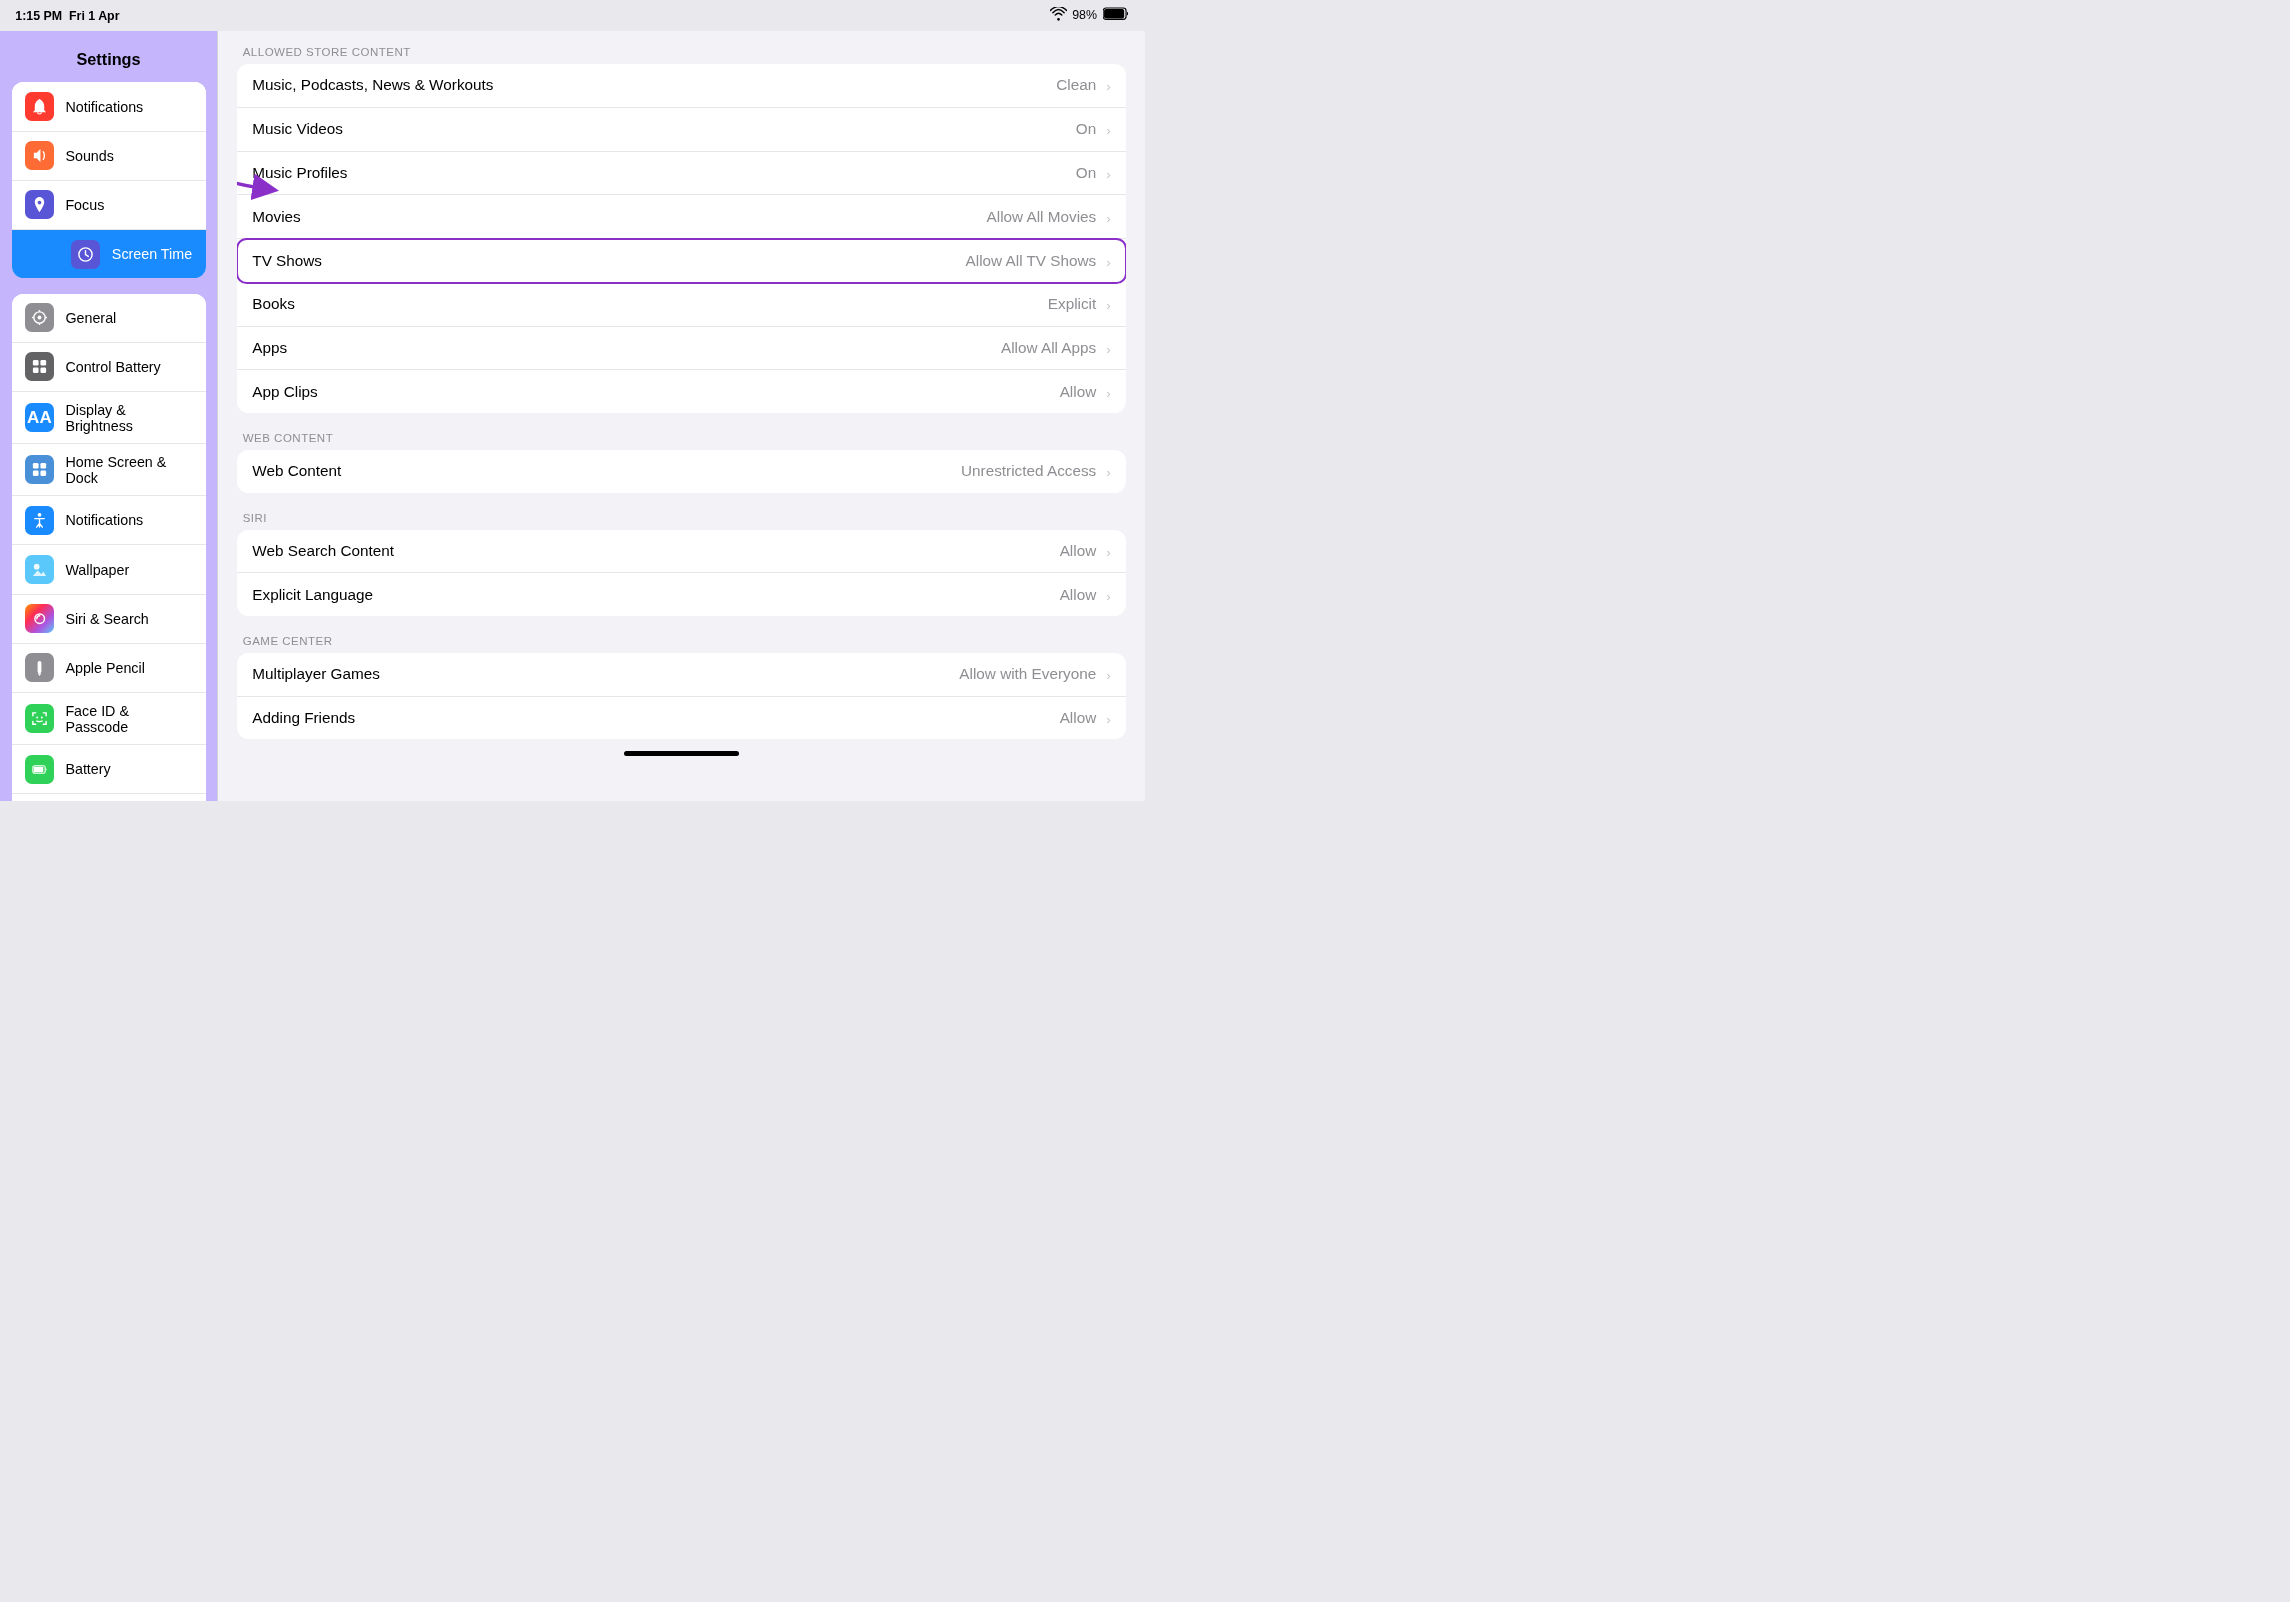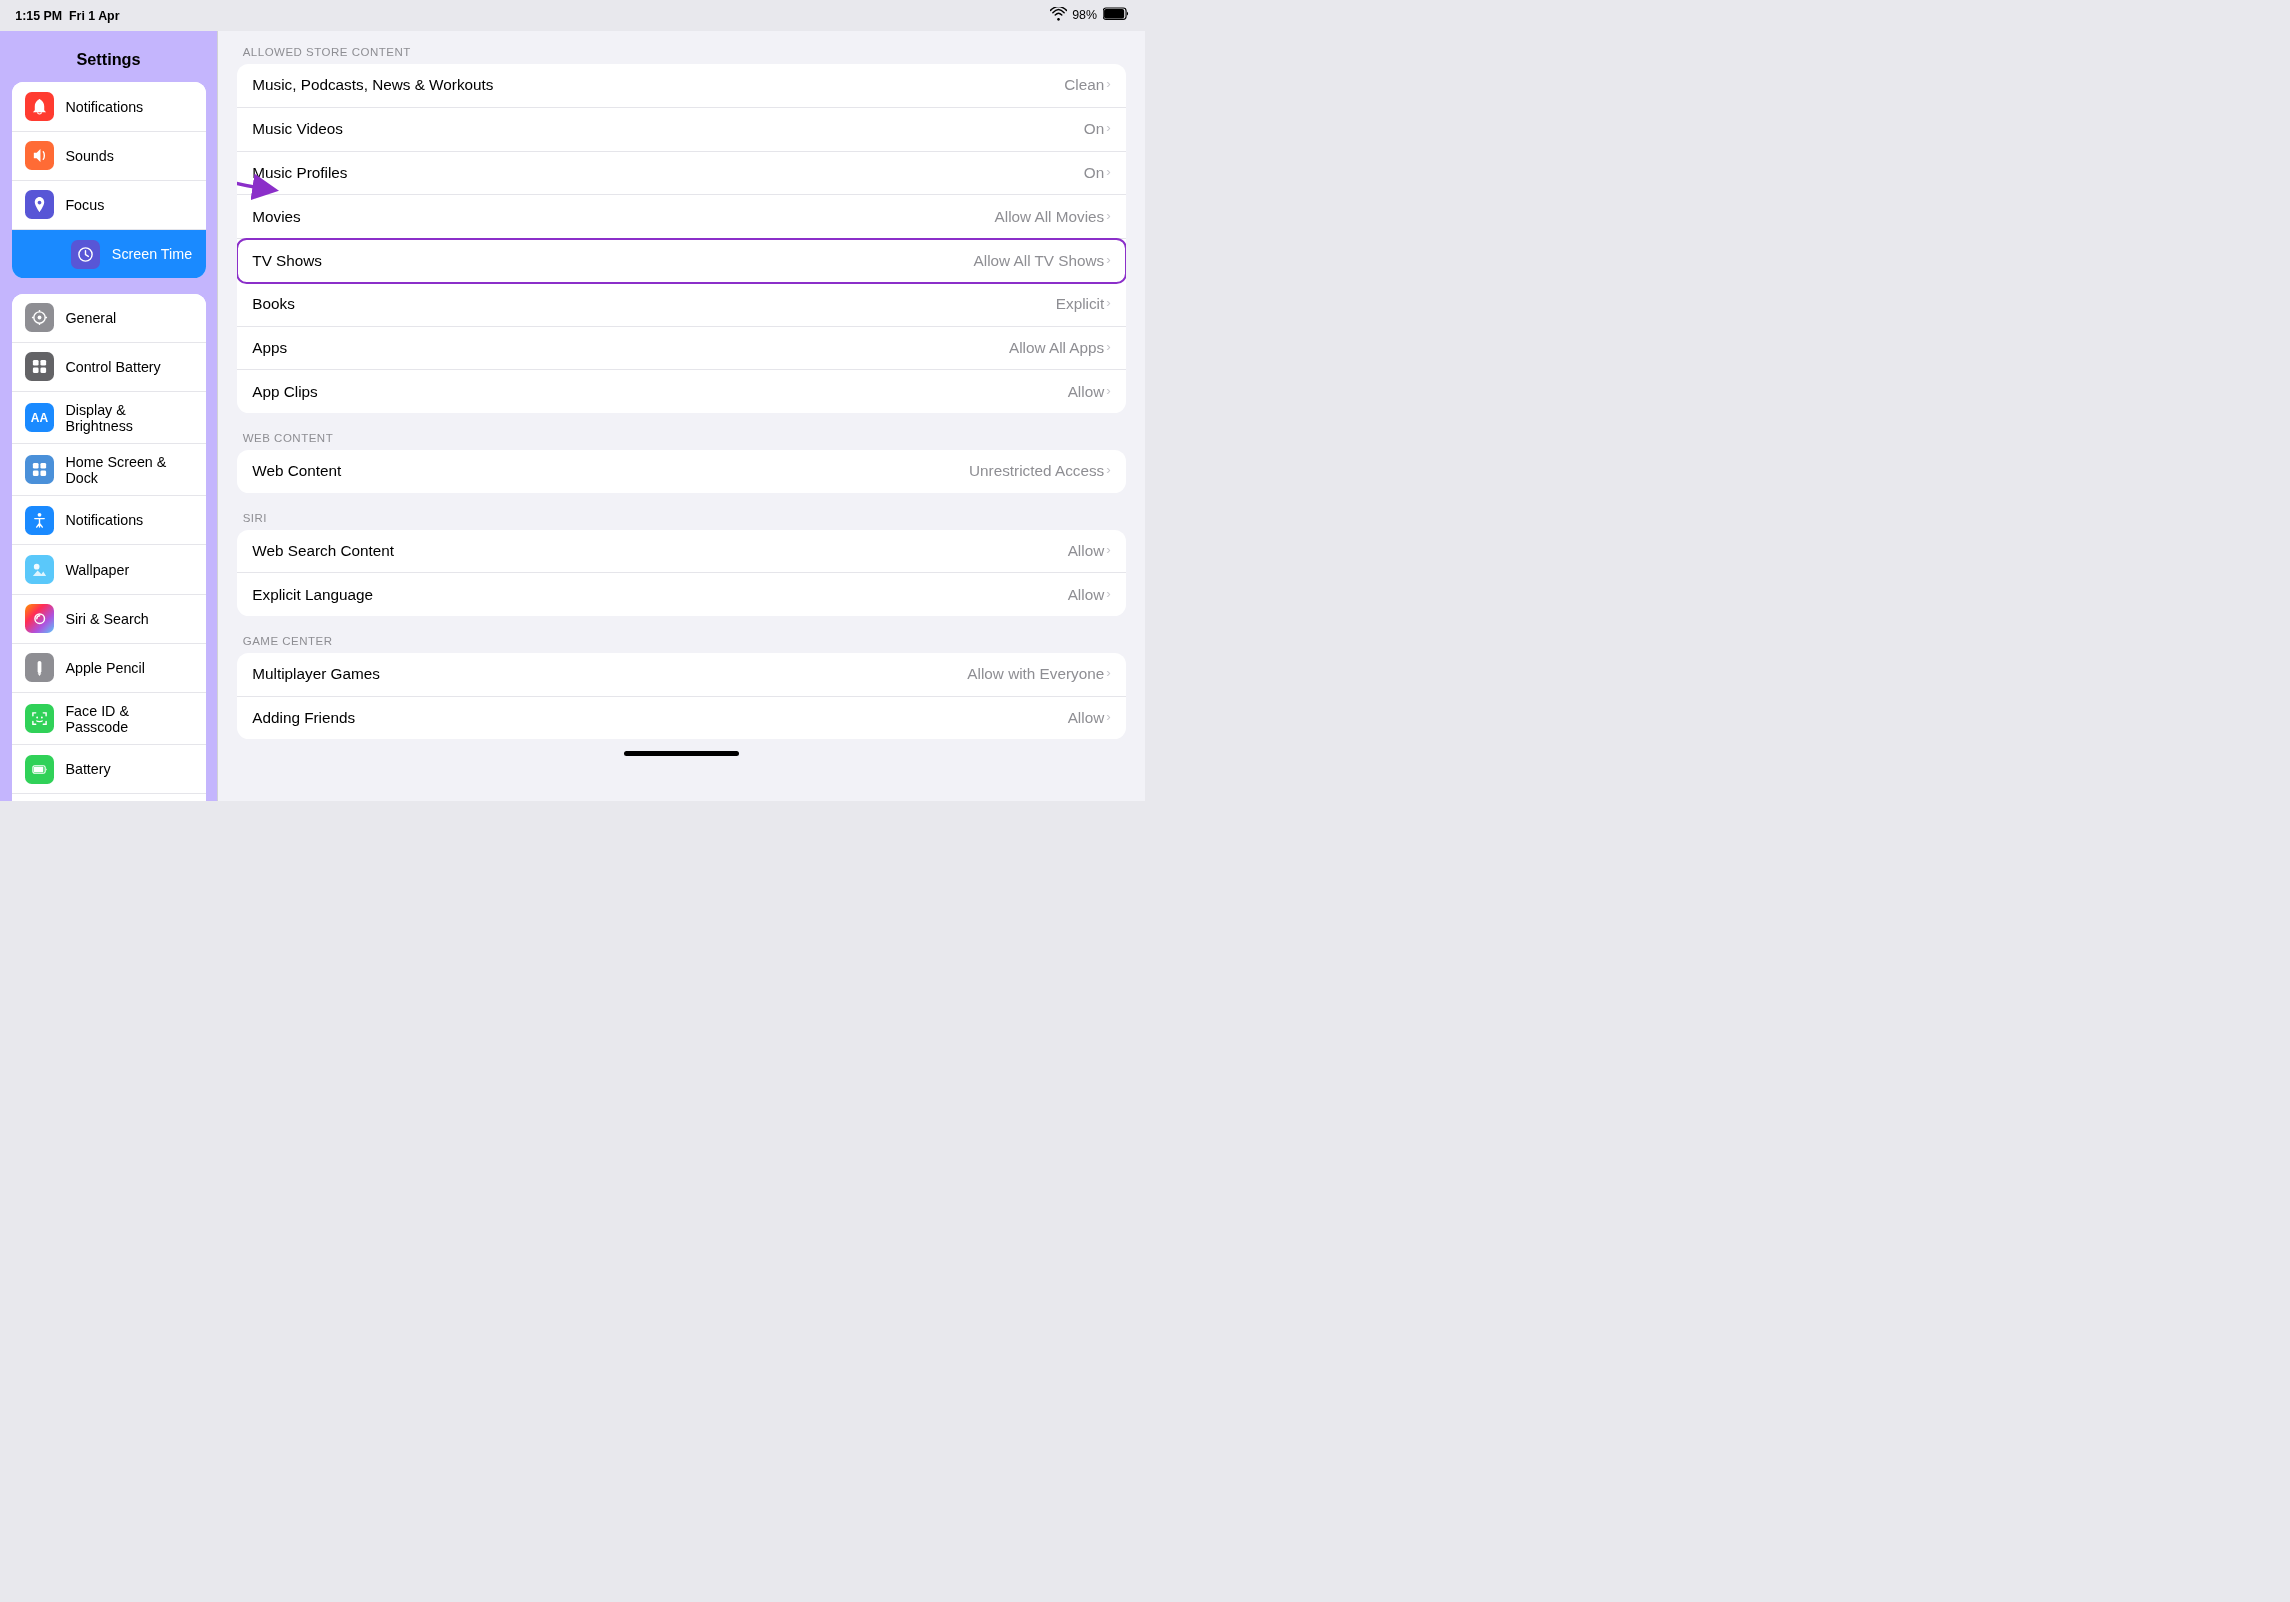--- a/index.html
+++ b/index.html
@@ -182,22 +182,22 @@
       outline: 2.9px solid #8b2fc9;
       border-radius: 9.6px;
       outline-offset: -1px;
     }
     .row-label {
       font-size: 15.3px;
       color: #000;
     }
     .row-value {
       display: flex;
-      align-items: flex-start;
-      gap: 2px;
+      align-items: flex-end;
+      gap: 10px;
       color: #8e8e93;
       font-size: 15.3px;
     }
     .chevron {
       color: #c7c7cc;
       font-size: 13.4px;
     }
 
     
     .sidebar::-webkit-scrollbar,
@@ -317,21 +317,21 @@
             <rect x="2" y="2" width="6" height="6" rx="1.5" fill="white"></rect>
             <rect x="10" y="2" width="6" height="6" rx="1.5" fill="white"></rect>
             <rect x="2" y="10" width="6" height="6" rx="1.5" fill="white"></rect>
             <rect x="10" y="10" width="6" height="6" rx="1.5" fill="white"></rect>
           </svg>
         </div>
         <span class="item-label">Control Battery</span>
       </div>
       <div class="sidebar-item">
         <div class="item-icon icon-blue-aa">
-          <span style="color:white;font-size:12px;font-weight:700;">AA</span>
+          <span style="color:white;font-size:17px;font-weight:700;">AA</span>
         </div>
         <span class="item-label">Display &amp; Brightness</span>
       </div>
       <div class="sidebar-item">
         <div class="item-icon icon-home">
           <svg width="17" height="17" viewBox="0 0 18 18" fill="white">
             <rect x="2" y="2" width="6" height="6" rx="1.5" fill="white"></rect>
             <rect x="10" y="2" width="6" height="6" rx="1.5" fill="white"></rect>
             <rect x="2" y="10" width="6" height="6" rx="1.5" fill="white"></rect>
             <rect x="10" y="10" width="6" height="6" rx="1.5" fill="white"></rect>

